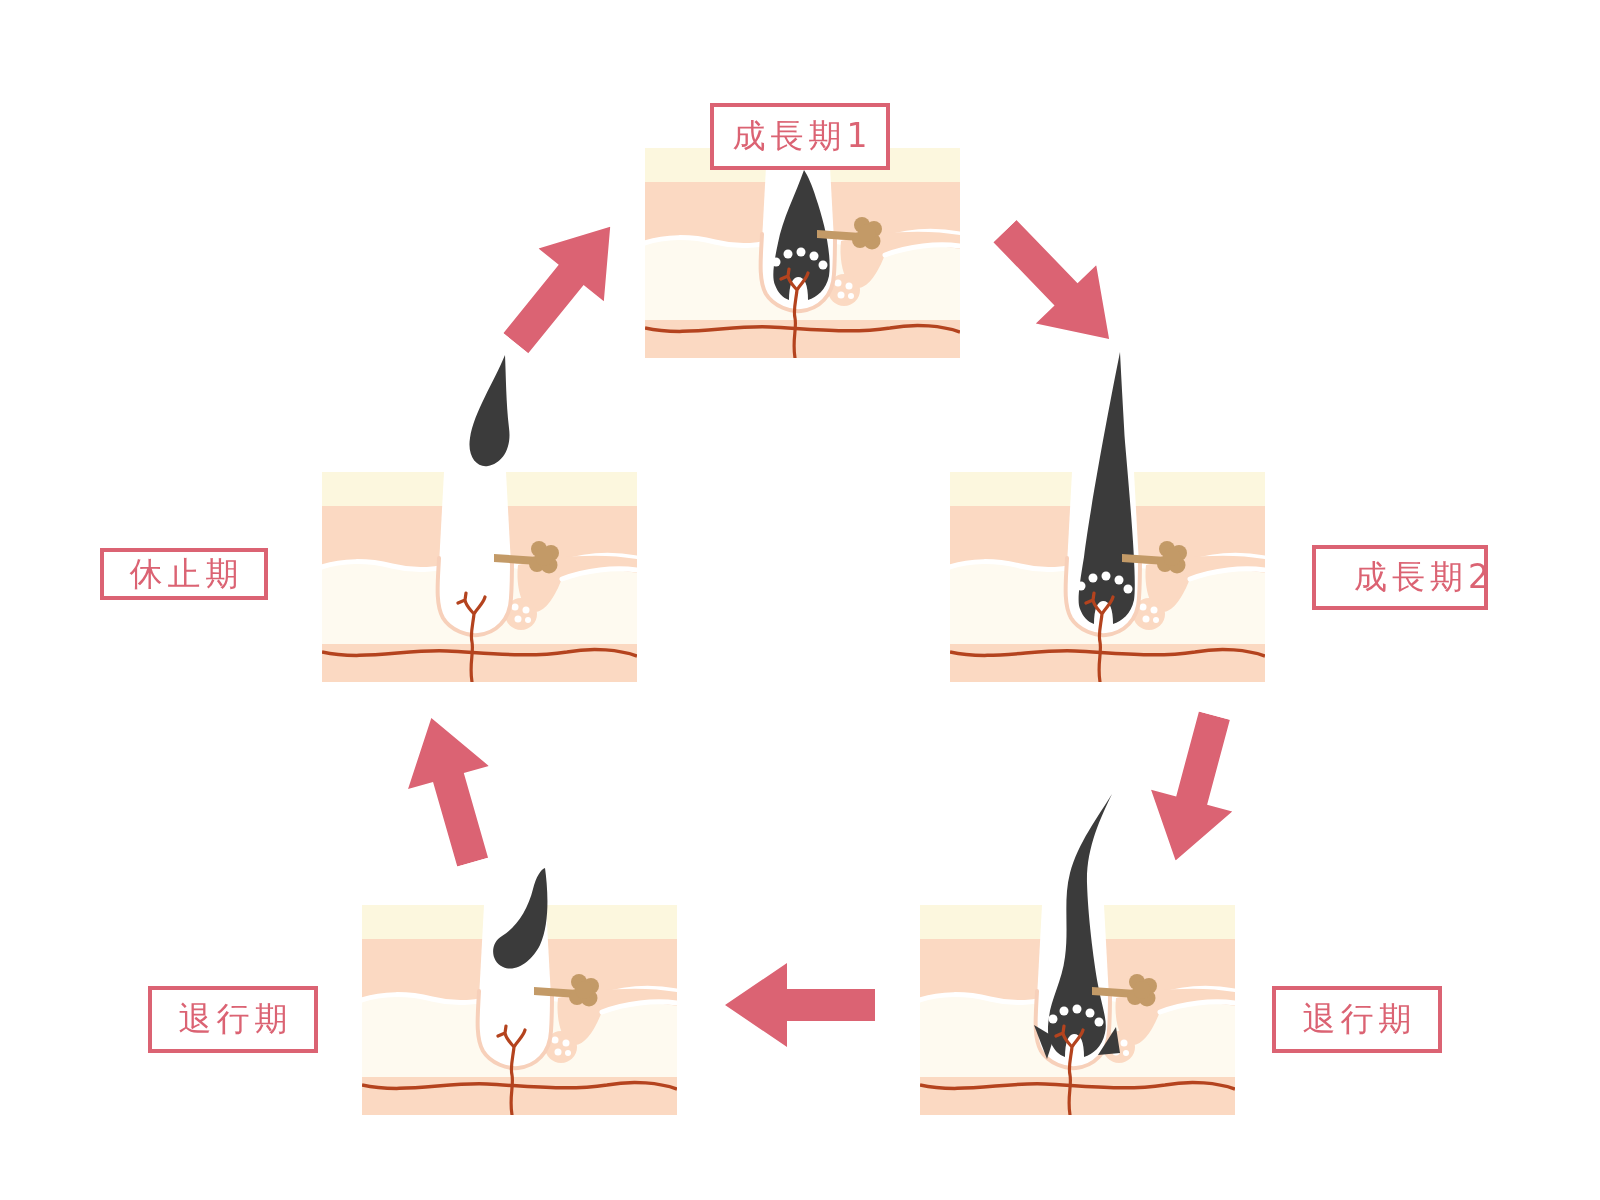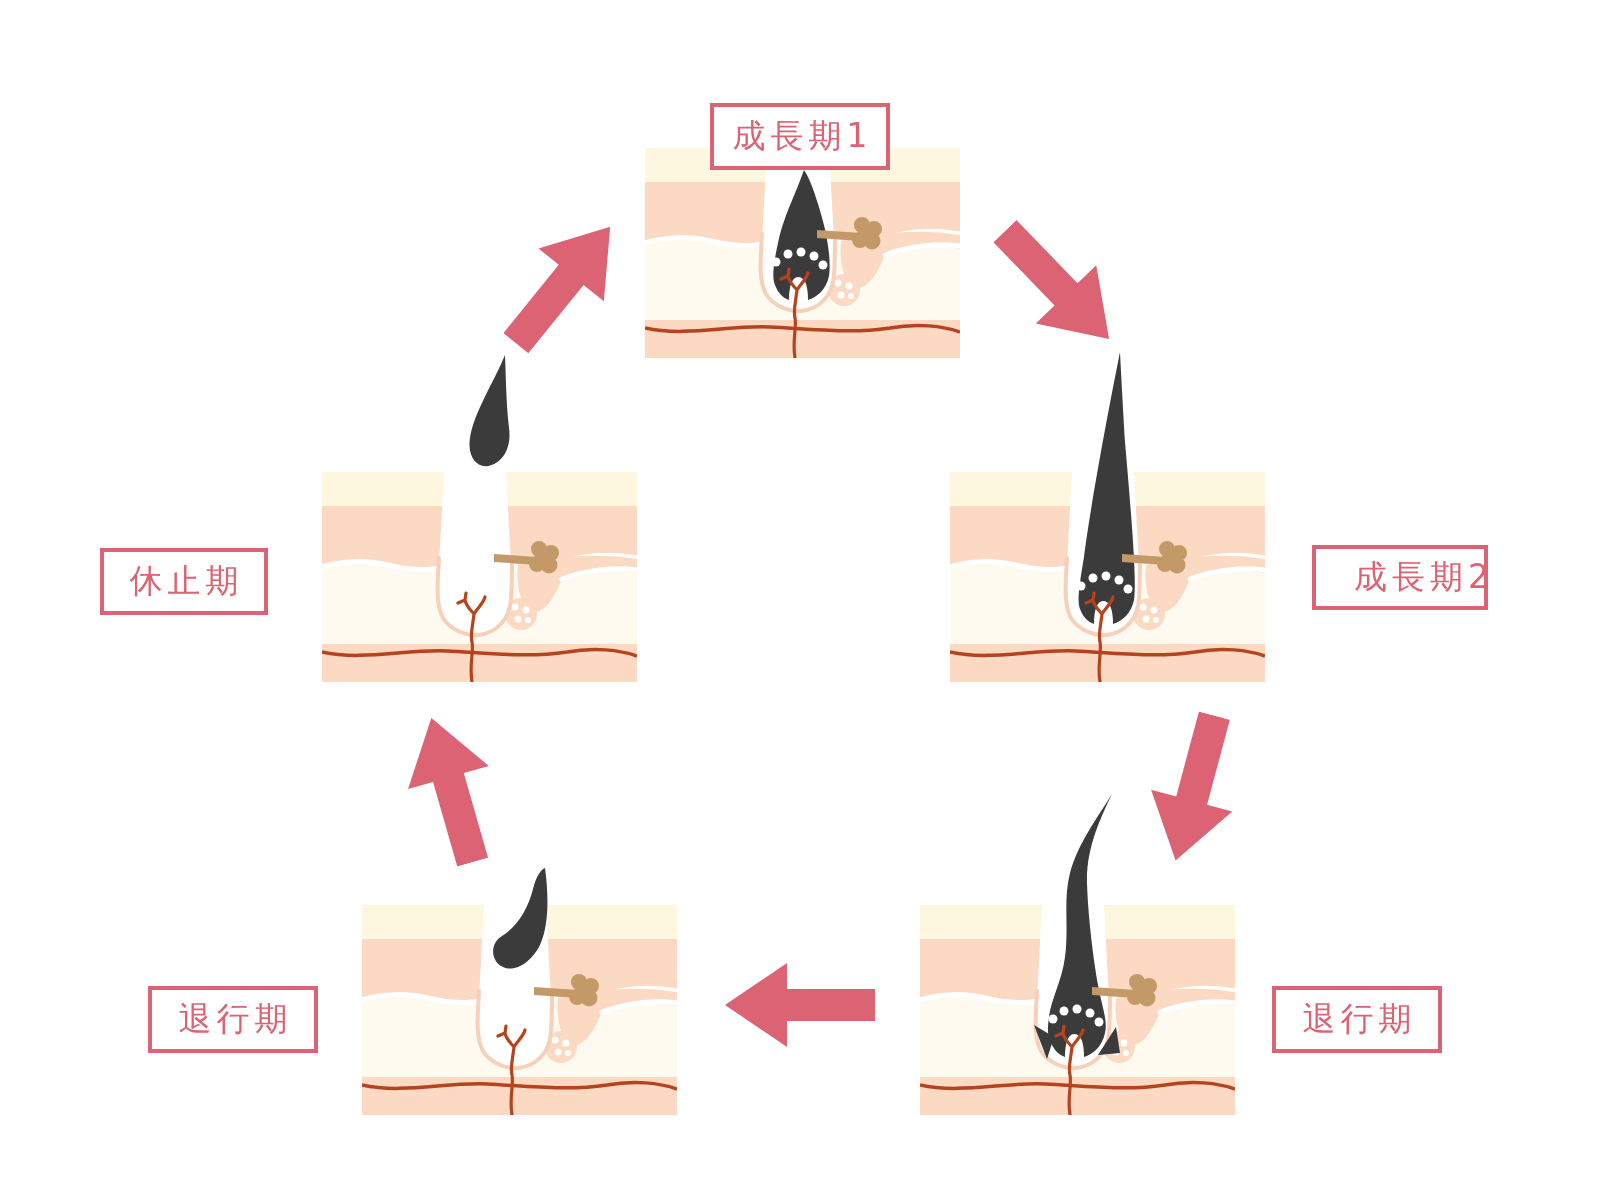--- a/index.html
+++ b/index.html
@@ -233,21 +233,21 @@
       </div>
       <div class="stage-label" style="left: 1312px; top: 545px; width: 176px; height: 65px; padding-left: 48px;">
         <span>成長期2</span>
       </div>
       <div class="stage-label" style="left: 1272px; top: 986px; width: 170px; height: 67px;">
         <span>退行期</span>
       </div>
       <div class="stage-label" style="left: 148px; top: 986px; width: 170px; height: 67px;">
         <span>退行期</span>
       </div>
-      <div class="stage-label" style="left: 100px; top: 548px; width: 168px; height: 67px;">
+      <div class="stage-label" style="left: 100px; top: 548px; width: 168px; height: 52px;">
         <span>休止期</span>
       </div>
     </div>
   <div id="arrows">
       <div class="arrow" style="left: 488px; top: 243px; transform: rotate(-51deg);">
         <svg width="150" height="84" viewBox="0 0 150 84" xmlns="http://www.w3.org/2000/svg">
     <polygon points="0,26 88,26 88,0 150,42 88,84 88,58 0,58" fill="#DB6373"></polygon>
         </svg>
       </div>
       <div class="arrow" style="left: 982px; top: 243px; transform: rotate(46deg);">

